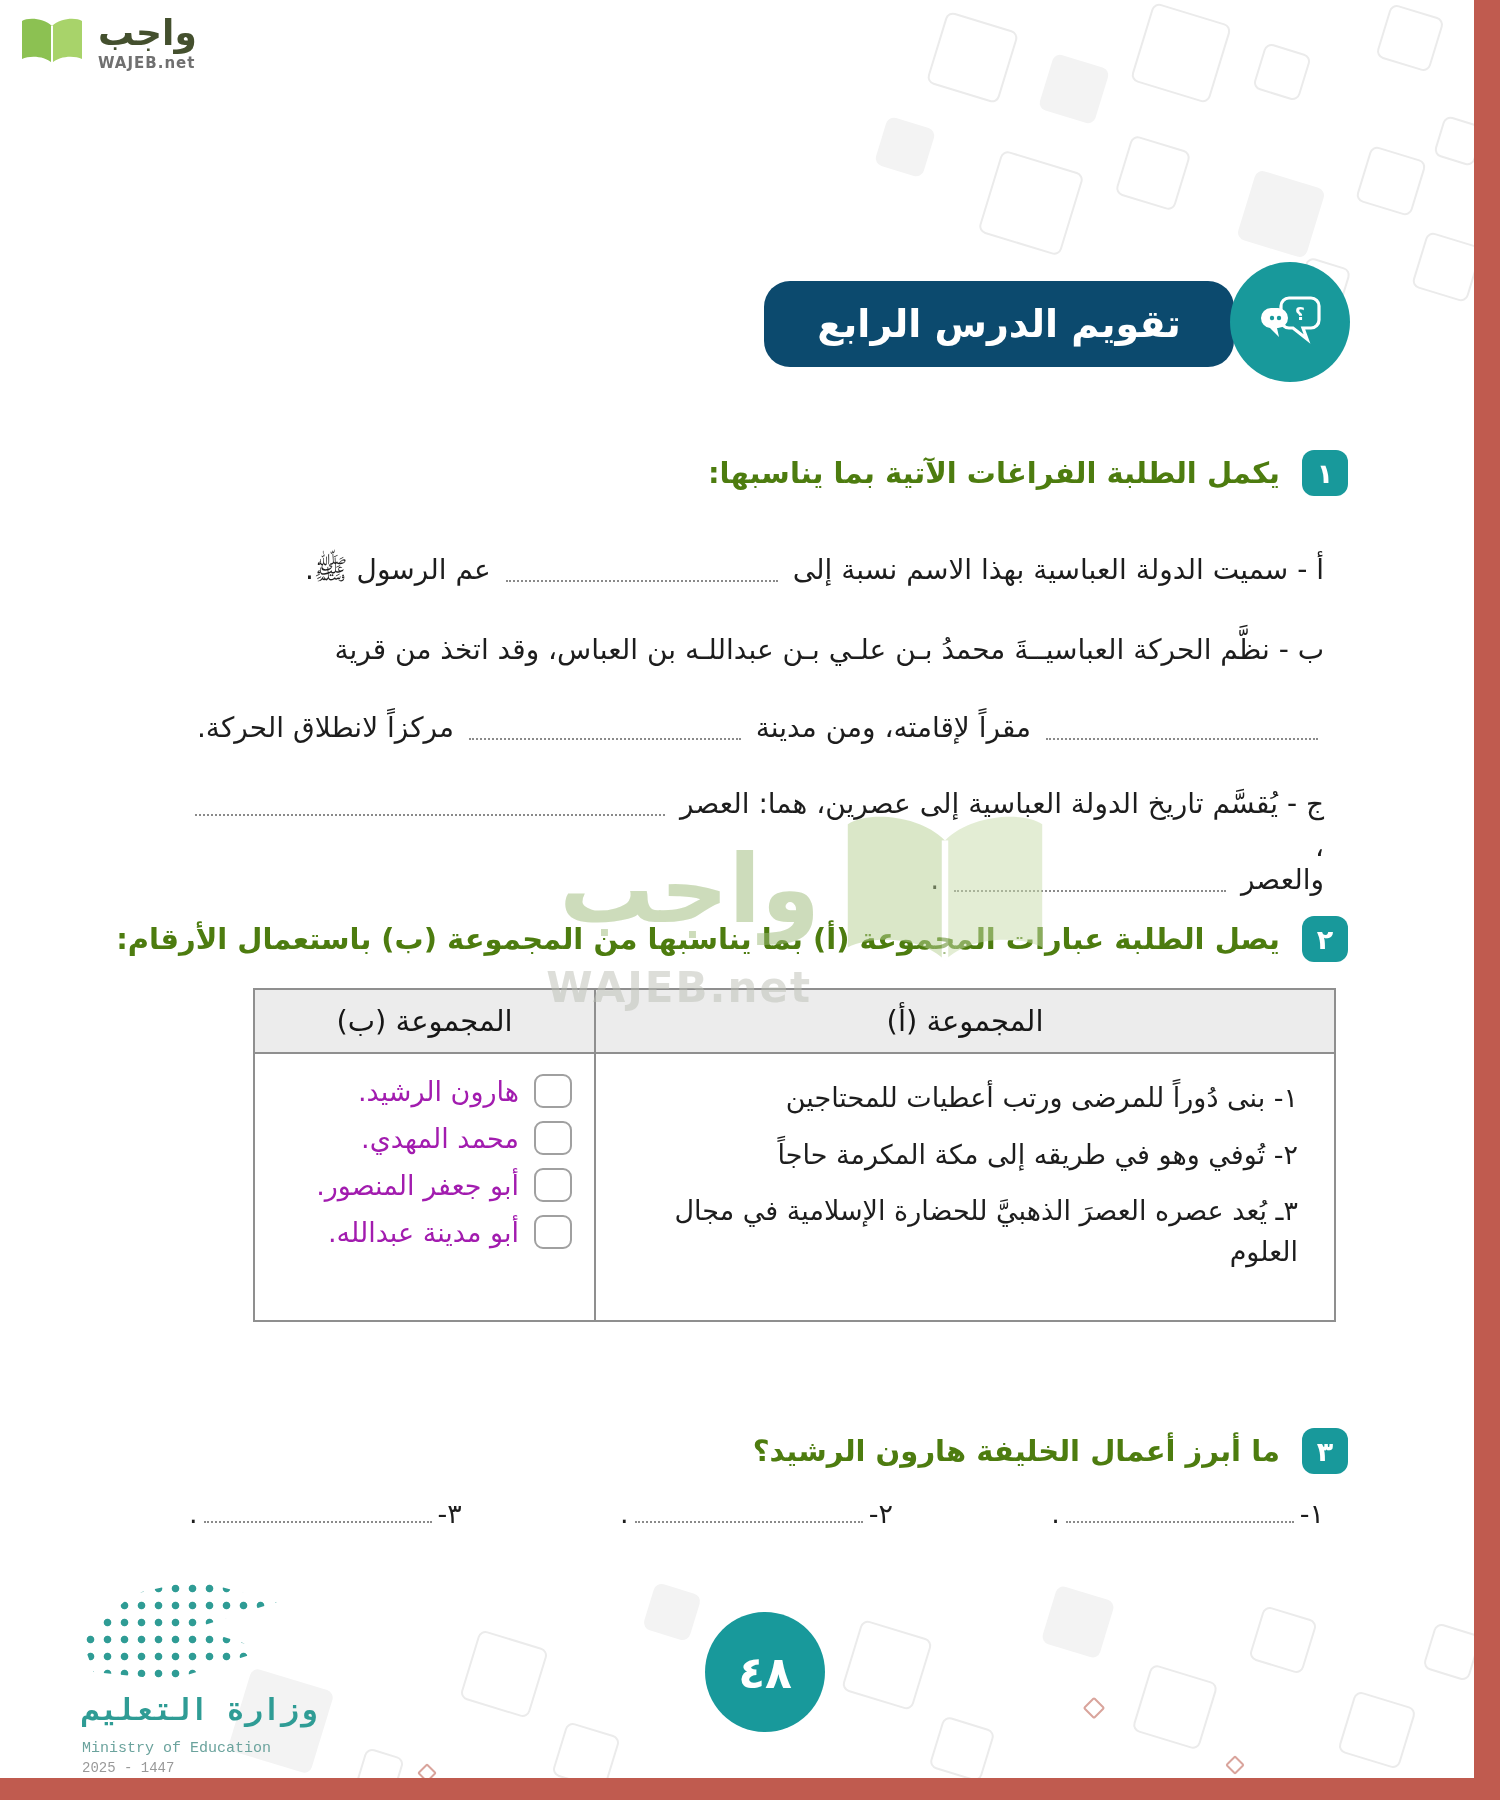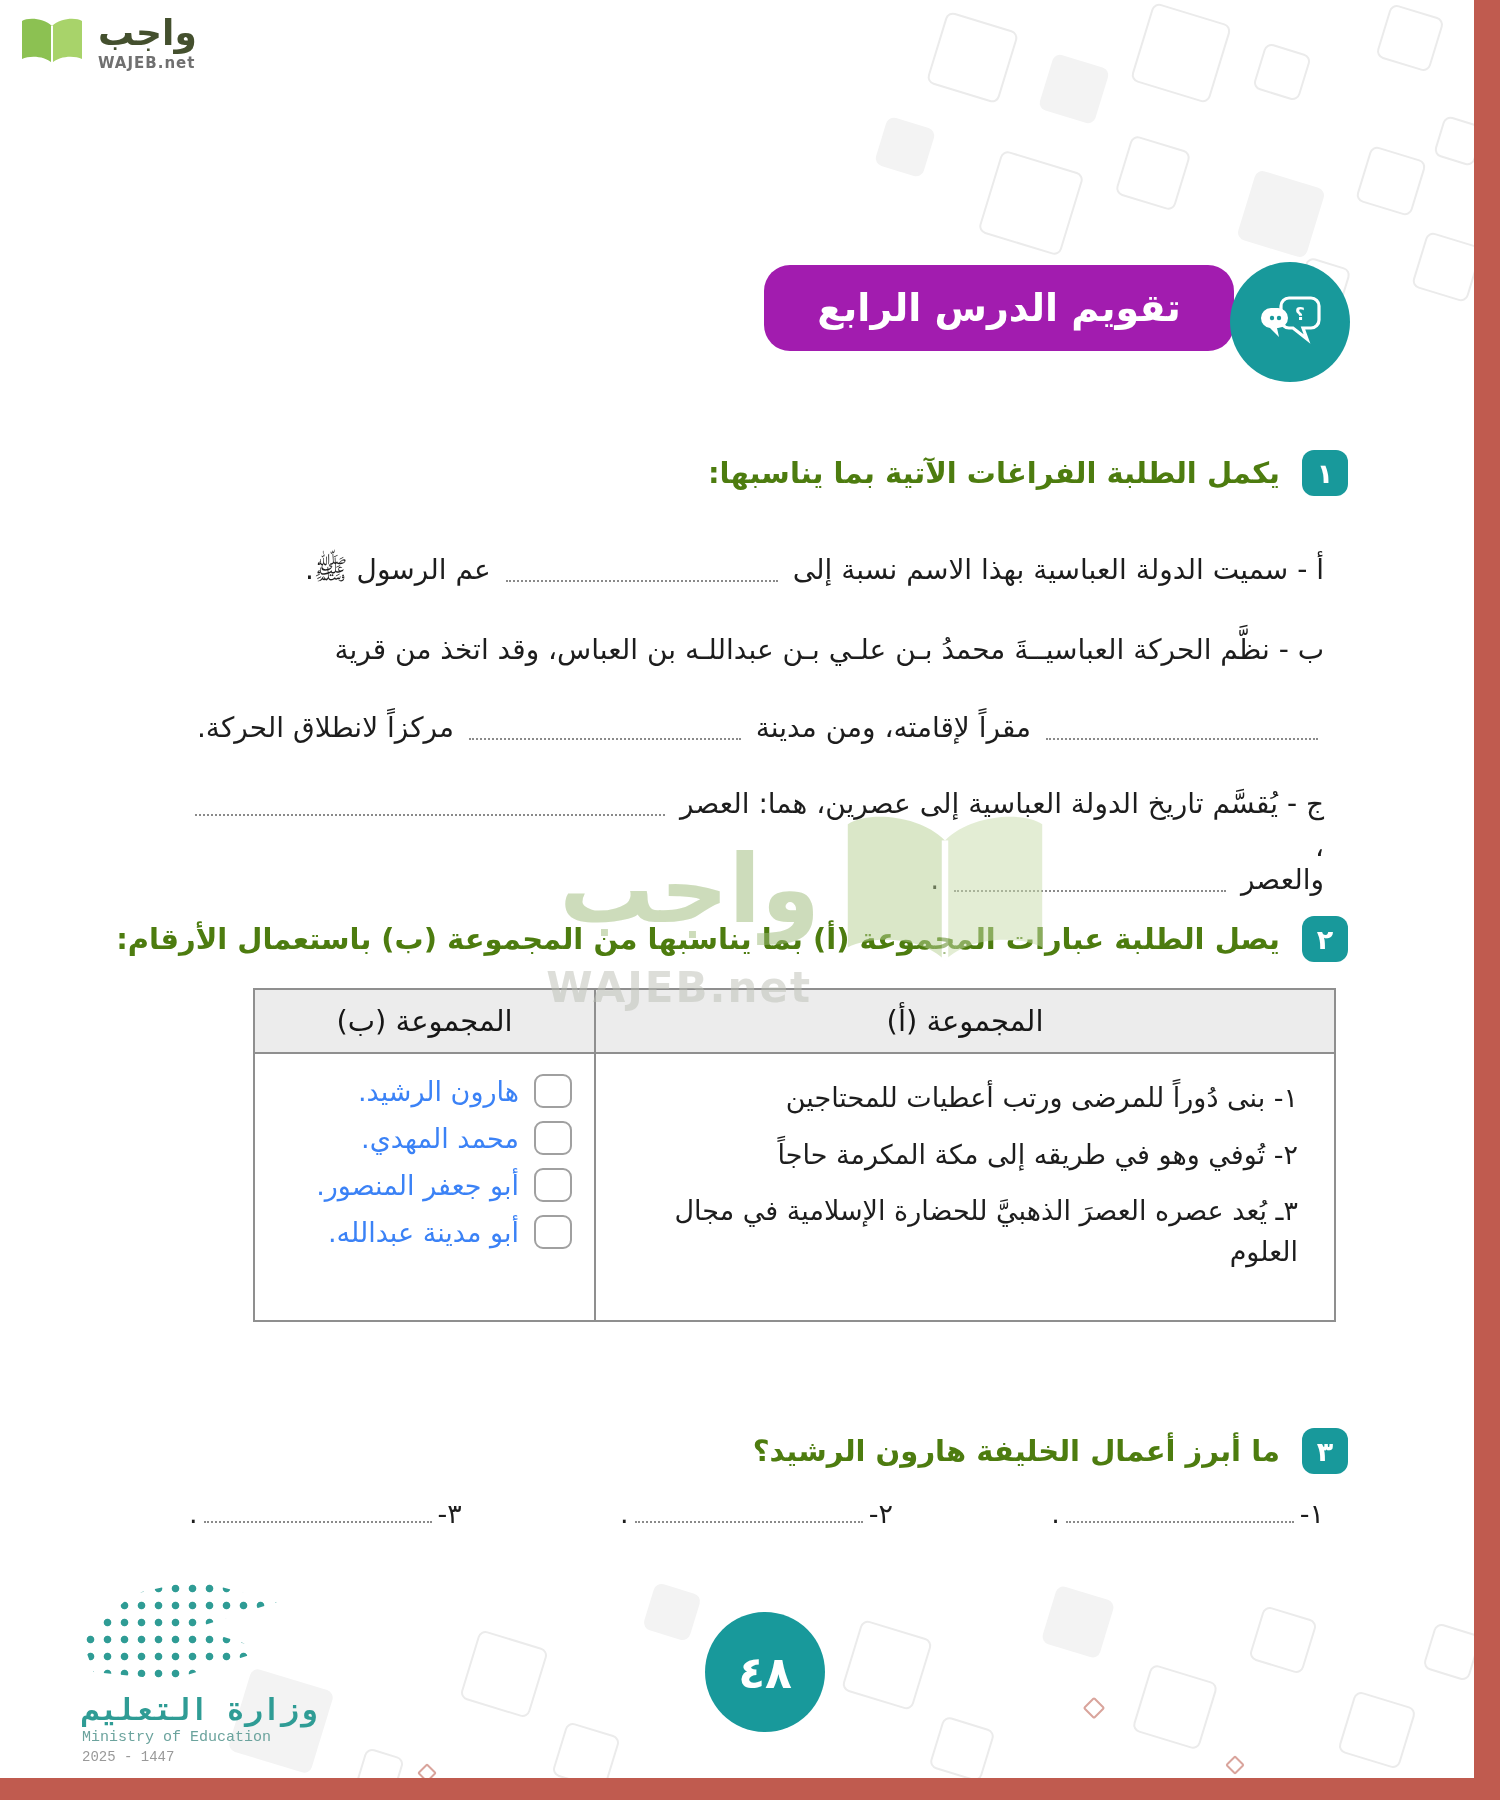--- a/index.html
+++ b/index.html
@@ -15,60 +15,60 @@
   .edge-r{position:absolute;top:0;right:0;width:26px;height:100%;background:#c05b4f;z-index:6;}
   .edge-b{position:absolute;left:0;bottom:0;width:100%;height:22px;background:#c05b4f;z-index:6;}
 
   
   .wajeb{position:absolute;top:14px;left:18px;display:flex;gap:12px;align-items:center;z-index:3;}
   .wajeb .txt{display:flex;flex-direction:column;align-items:flex-start;}
   .wajeb .ar{font-size:36px;font-weight:bold;color:#44502e;line-height:1.05;}
   .wajeb .en{font-size:15px;font-weight:bold;color:#707070;letter-spacing:1px;margin-top:2px;}
 
   
-  .banner{position:absolute;top:265px;left:764px;width:470px;height:86px;background:#a21caf;border-radius:26px;display:flex;align-items:center;justify-content:center;z-index:1;}
+  .banner{position:absolute;top:281px;left:764px;width:470px;height:86px;background:#0c4a6e;border-radius:26px;display:flex;align-items:center;justify-content:center;z-index:1;}
   .banner span{color:#fff;font-size:38px;font-weight:bold;}
   .banner-circle{position:absolute;top:262px;left:1230px;width:120px;height:120px;border-radius:50%;background:#18999b;display:flex;align-items:center;justify-content:center;z-index:2;}
 
   
   .qrow{position:absolute;right:152px;display:flex;direction:rtl;align-items:center;gap:22px;z-index:1;}
   .qbadge{width:46px;height:46px;border-radius:12px;background:#18999b;color:#fff;font-size:27px;font-weight:bold;display:flex;align-items:center;justify-content:center;flex:0 0 auto;}
   .qheading{font-size:29px;font-weight:bold;color:#4d7c0f;}
 
   
   .item{position:absolute;right:176px;width:1150px;direction:rtl;text-align:right;font-size:28px;color:#1d1d1d;line-height:1.55;z-index:1;}
   .blank{display:inline-block;border-bottom:2px dotted #8a8a8a;height:22px;vertical-align:-3px;margin:0 6px;}
 
   
   .match-table{position:absolute;top:988px;left:253px;width:1083px;height:334px;border:2px solid #8f8f8f;background:#fff;direction:rtl;display:flex;flex-direction:column;z-index:1;}
   .t-head{display:flex;height:64px;border-bottom:2px solid #8f8f8f;background:#ececec;}
   .t-body{display:flex;flex:1;}
   .cell-a{width:740px;border-left:2px solid #8f8f8f;}
   .cell-b{flex:1;}
   .t-head .cell-a,.t-head .cell-b{display:flex;align-items:center;justify-content:center;font-size:29px;font-weight:normal;color:#161616;}
   .t-body .cell-a{padding:24px 36px;display:flex;flex-direction:column;gap:16px;font-size:27px;line-height:1.5;color:#1d1d1d;}
-  .t-body .cell-b{padding:20px 22px;display:flex;flex-direction:column;gap:13px;font-size:27px;color:#3b82f6;}
+  .t-body .cell-b{padding:20px 22px;display:flex;flex-direction:column;gap:13px;font-size:27px;color:#a21caf;}
   .b-row{display:flex;direction:rtl;align-items:center;gap:15px;}
   .checkbox{width:38px;height:34px;border:2px solid #a0a0a0;border-radius:9px;background:#fff;flex:0 0 auto;}
 
   
   .answers{position:absolute;top:1498px;right:176px;width:1135px;direction:rtl;display:flex;justify-content:space-between;font-size:27px;z-index:1;color:#1d1d1d;}
   .seg{display:flex;align-items:baseline;direction:rtl;}
 
   
   .watermark{position:absolute;top:808px;left:570px;width:500px;height:215px;opacity:0.5;z-index:2;pointer-events:none;}
   .wm-book{position:absolute;right:10px;top:0;}
   .wm-ar{position:absolute;right:250px;top:26px;font-size:95px;font-weight:bold;color:#9dbb79;}
   .wm-en{position:absolute;right:258px;top:155px;font-size:42px;font-weight:bold;color:#bcbfb5;letter-spacing:2px;}
 
   
   .moe{position:absolute;left:82px;top:1580px;width:250px;z-index:1;font-family:Liberation Mono, monospace;}
   .moe-dots{width:195px;height:100px;background-image:radial-gradient(circle,#2f9c95 3.4px,transparent 4.2px);background-size:17px 17px;clip-path:polygon(0 60%,26% 14%,58% 0,100% 22%,58% 48%,94% 70%,46% 100%,6% 92%);}
   .moe-ar{margin-top:12px;font-size:30px;font-weight:bold;color:#2f9c95;}
-  .moe-en{margin-top:0;font-size:15px;color:#6ba39d;}
+  .moe-en{margin-top:11px;font-size:15px;color:#6ba39d;}
   .moe-years{margin-top:3px;font-size:14px;color:#999;}
 
   
   .page-circle{position:absolute;left:705px;top:1612px;width:120px;height:120px;border-radius:50%;background:#18999b;display:flex;align-items:center;justify-content:center;z-index:4;}
   .page-circle span{color:#fff;font-size:44px;font-weight:bold;}
 </style>
 </head>
 <body>
 
 <div class="edge-r"></div>

